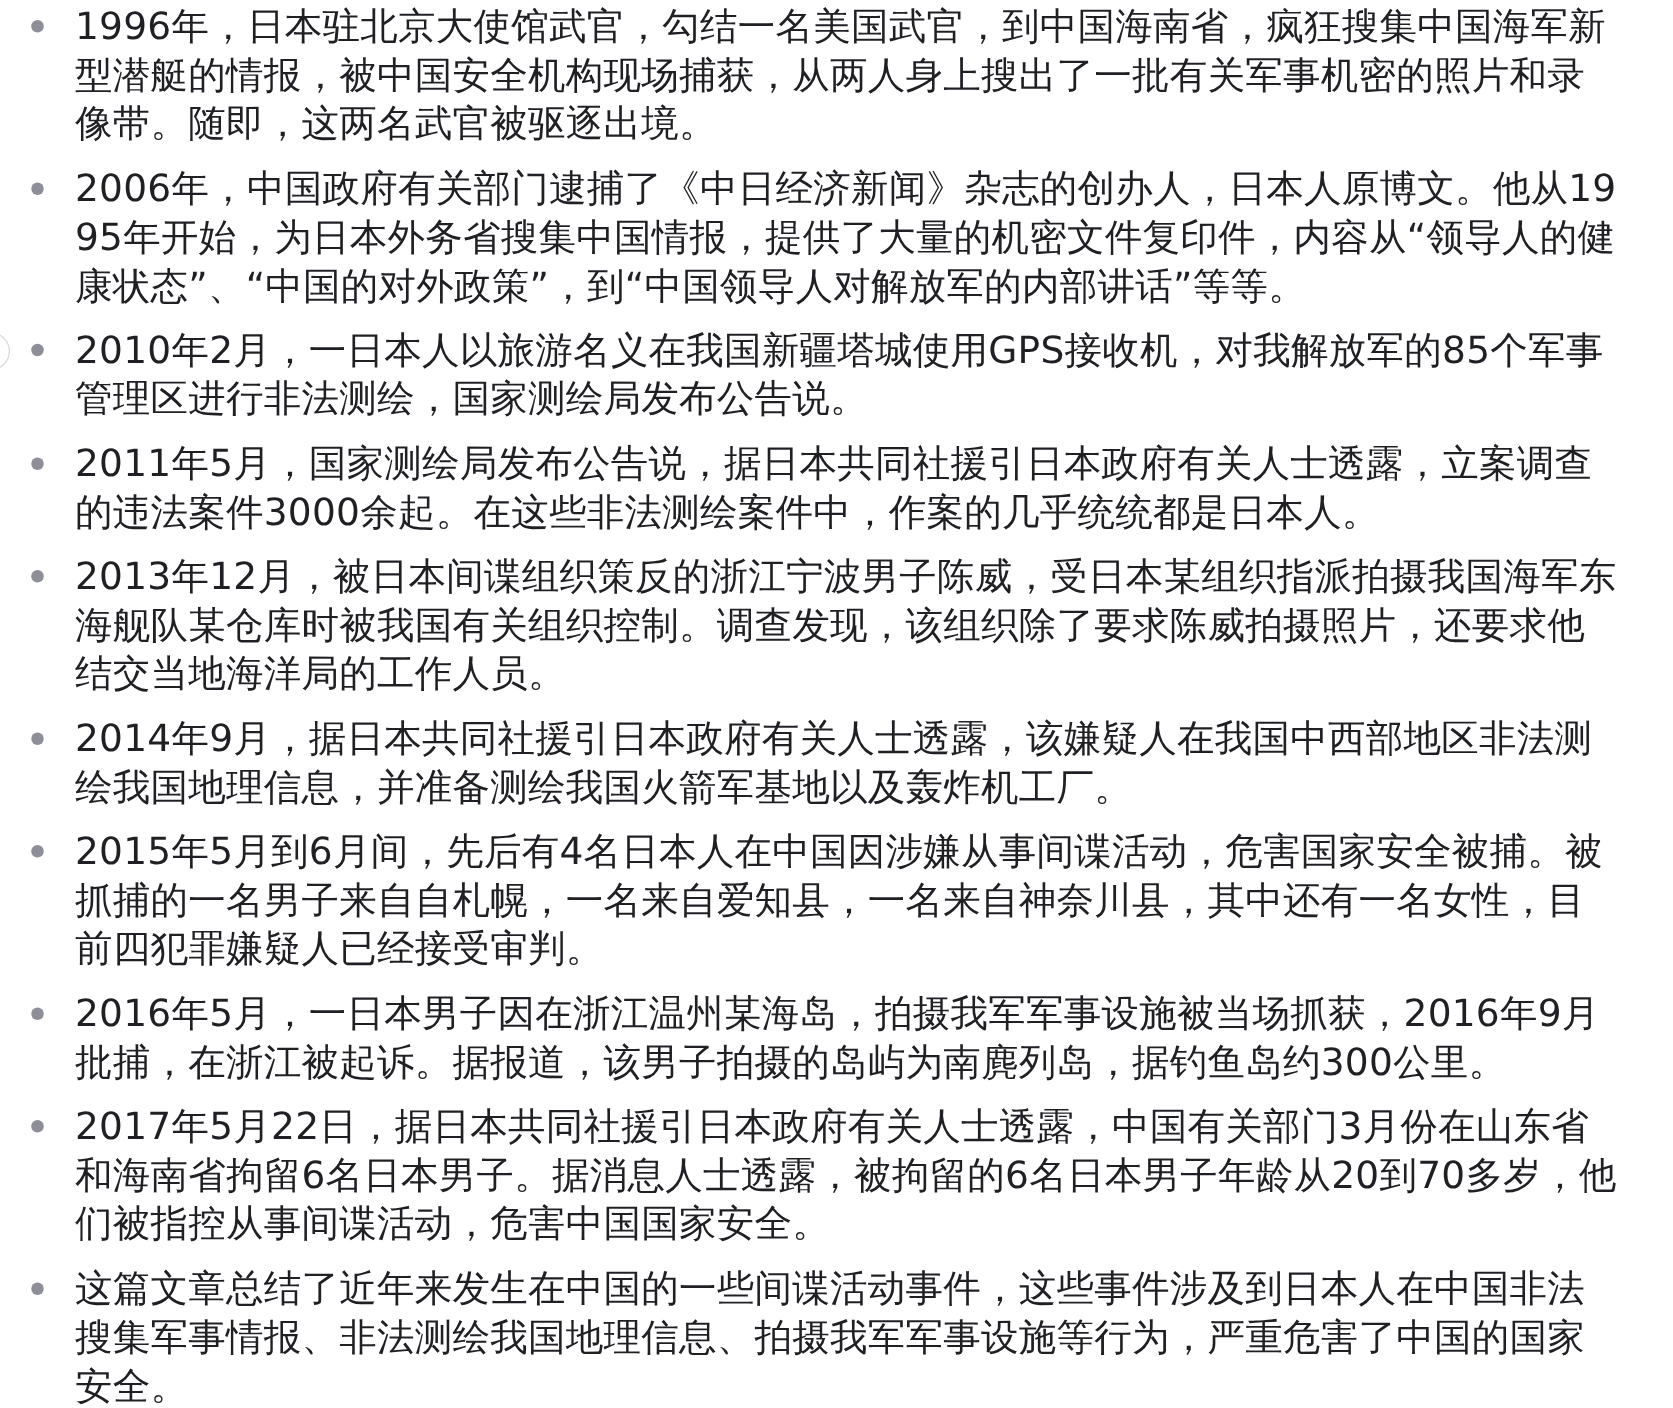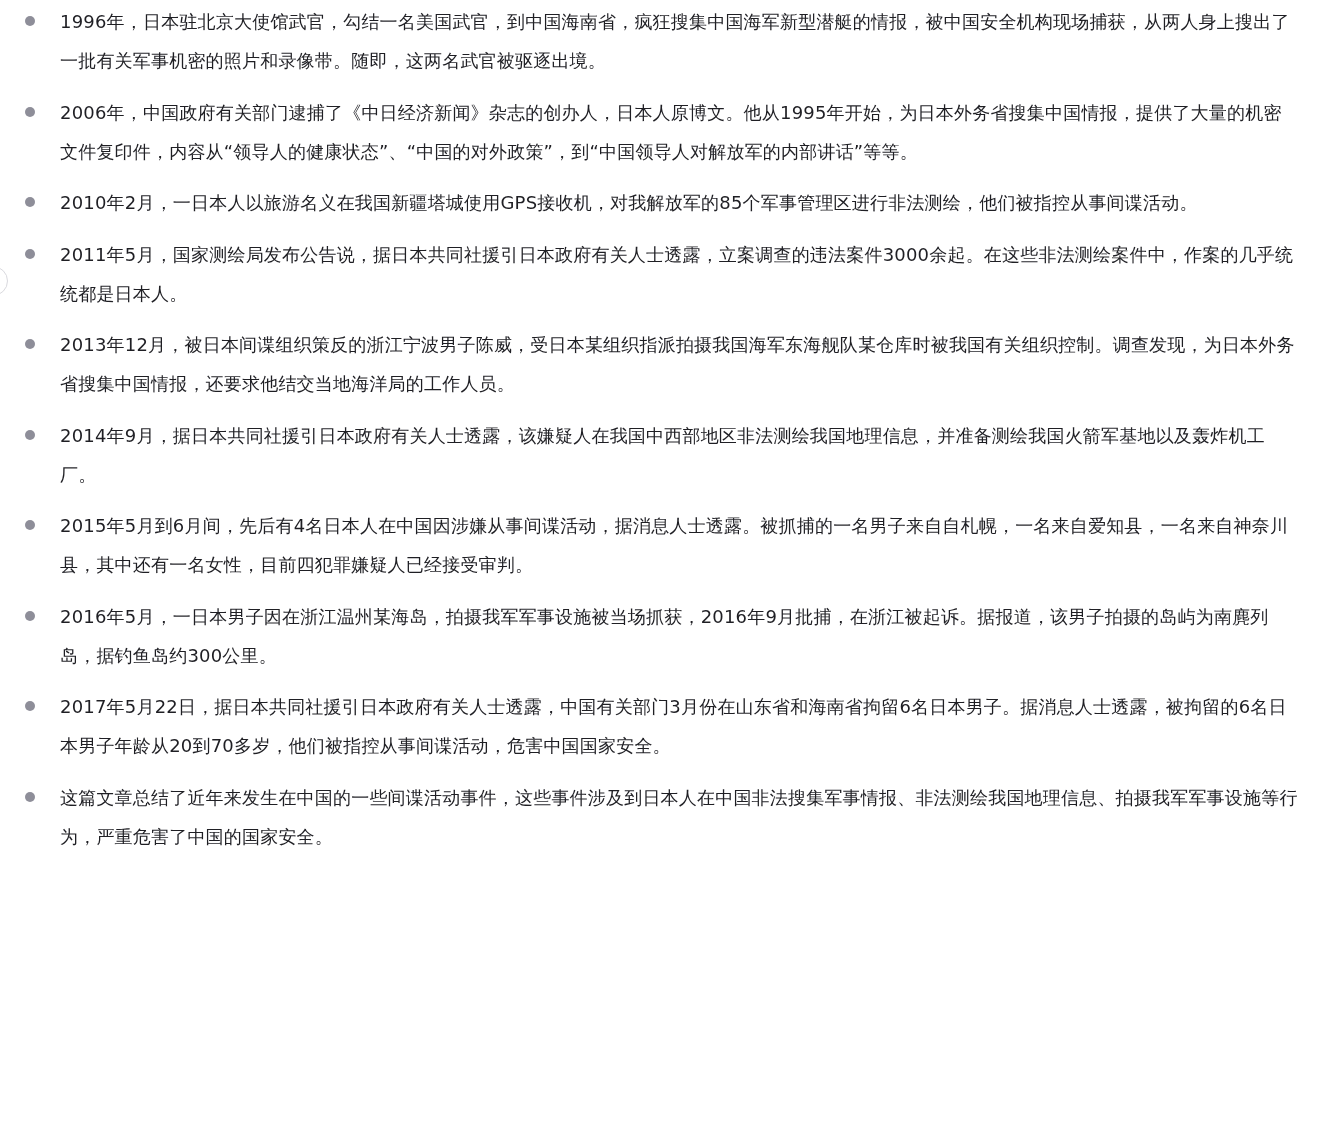--- a/index.html
+++ b/index.html
@@ -34,21 +34,21 @@
     }
     ul.event-list {
       list-style: none;
       margin: 0;
       padding: 0;
     }
     li.event-item {
       position: relative;
       padding-left: 60px;
       padding-right: 40px;
-      font-size: 18px;
+      font-size: 30px;
       line-height: 39px;
       margin-bottom: 12.5px;
       letter-spacing: 0.2px;
       word-break: break-all;
     }
     li.event-item .bullet {
       position: absolute;
       left: 25px;
       top: 14px;
       width: 10px;
@@ -70,37 +70,37 @@
     <li class="event-item">
       <span class="bullet"></span>
       <span class="text">1996年，日本驻北京大使馆武官，勾结一名美国武官，到中国海南省，疯狂搜集中国海军新型潜艇的情报，被中国安全机构现场捕获，从两人身上搜出了一批有关军事机密的照片和录像带。随即，这两名武官被驱逐出境。</span>
     </li>
     <li class="event-item">
       <span class="bullet"></span>
       <span class="text">2006年，中国政府有关部门逮捕了《中日经济新闻》杂志的创办人，日本人原博文。他从1995年开始，为日本外务省搜集中国情报，提供了大量的机密文件复印件，内容从“领导人的健康状态”、“中国的对外政策”，到“中国领导人对解放军的内部讲话”等等。</span>
     </li>
     <li class="event-item">
       <span class="bullet"></span>
-      <span class="text">2010年2月，一日本人以旅游名义在我国新疆塔城使用GPS接收机，对我解放军的85个军事管理区进行非法测绘，他们被指控从事间谍活动。</span>
+      <span class="text">2010年2月，一日本人以旅游名义在我国新疆塔城使用GPS接收机，对我解放军的85个军事管理区进行非法测绘，国家测绘局发布公告说。</span>
     </li>
     <li class="event-item">
       <span class="bullet"></span>
       <span class="text">2011年5月，国家测绘局发布公告说，据日本共同社援引日本政府有关人士透露，立案调查的违法案件3000余起。在这些非法测绘案件中，作案的几乎统统都是日本人。</span>
     </li>
     <li class="event-item">
       <span class="bullet"></span>
-      <span class="text">2013年12月，被日本间谍组织策反的浙江宁波男子陈威，受日本某组织指派拍摄我国海军东海舰队某仓库时被我国有关组织控制。调查发现，为日本外务省搜集中国情报，还要求他结交当地海洋局的工作人员。</span>
+      <span class="text">2013年12月，被日本间谍组织策反的浙江宁波男子陈威，受日本某组织指派拍摄我国海军东海舰队某仓库时被我国有关组织控制。调查发现，该组织除了要求陈威拍摄照片，还要求他结交当地海洋局的工作人员。</span>
     </li>
     <li class="event-item">
       <span class="bullet"></span>
       <span class="text">2014年9月，据日本共同社援引日本政府有关人士透露，该嫌疑人在我国中西部地区非法测绘我国地理信息，并准备测绘我国火箭军基地以及轰炸机工厂。</span>
     </li>
     <li class="event-item">
       <span class="bullet"></span>
-      <span class="text">2015年5月到6月间，先后有4名日本人在中国因涉嫌从事间谍活动，据消息人士透露。被抓捕的一名男子来自自札幌，一名来自爱知县，一名来自神奈川县，其中还有一名女性，目前四犯罪嫌疑人已经接受审判。</span>
+      <span class="text">2015年5月到6月间，先后有4名日本人在中国因涉嫌从事间谍活动，危害国家安全被捕。被抓捕的一名男子来自自札幌，一名来自爱知县，一名来自神奈川县，其中还有一名女性，目前四犯罪嫌疑人已经接受审判。</span>
     </li>
     <li class="event-item">
       <span class="bullet"></span>
       <span class="text">2016年5月，一日本男子因在浙江温州某海岛，拍摄我军军事设施被当场抓获，2016年9月批捕，在浙江被起诉。据报道，该男子拍摄的岛屿为南麂列岛，据钓鱼岛约300公里。</span>
     </li>
     <li class="event-item">
       <span class="bullet"></span>
       <span class="text">2017年5月22日，据日本共同社援引日本政府有关人士透露，中国有关部门3月份在山东省和海南省拘留6名日本男子。据消息人士透露，被拘留的6名日本男子年龄从20到70多岁，他们被指控从事间谍活动，危害中国国家安全。</span>
     </li>
     <li class="event-item">

